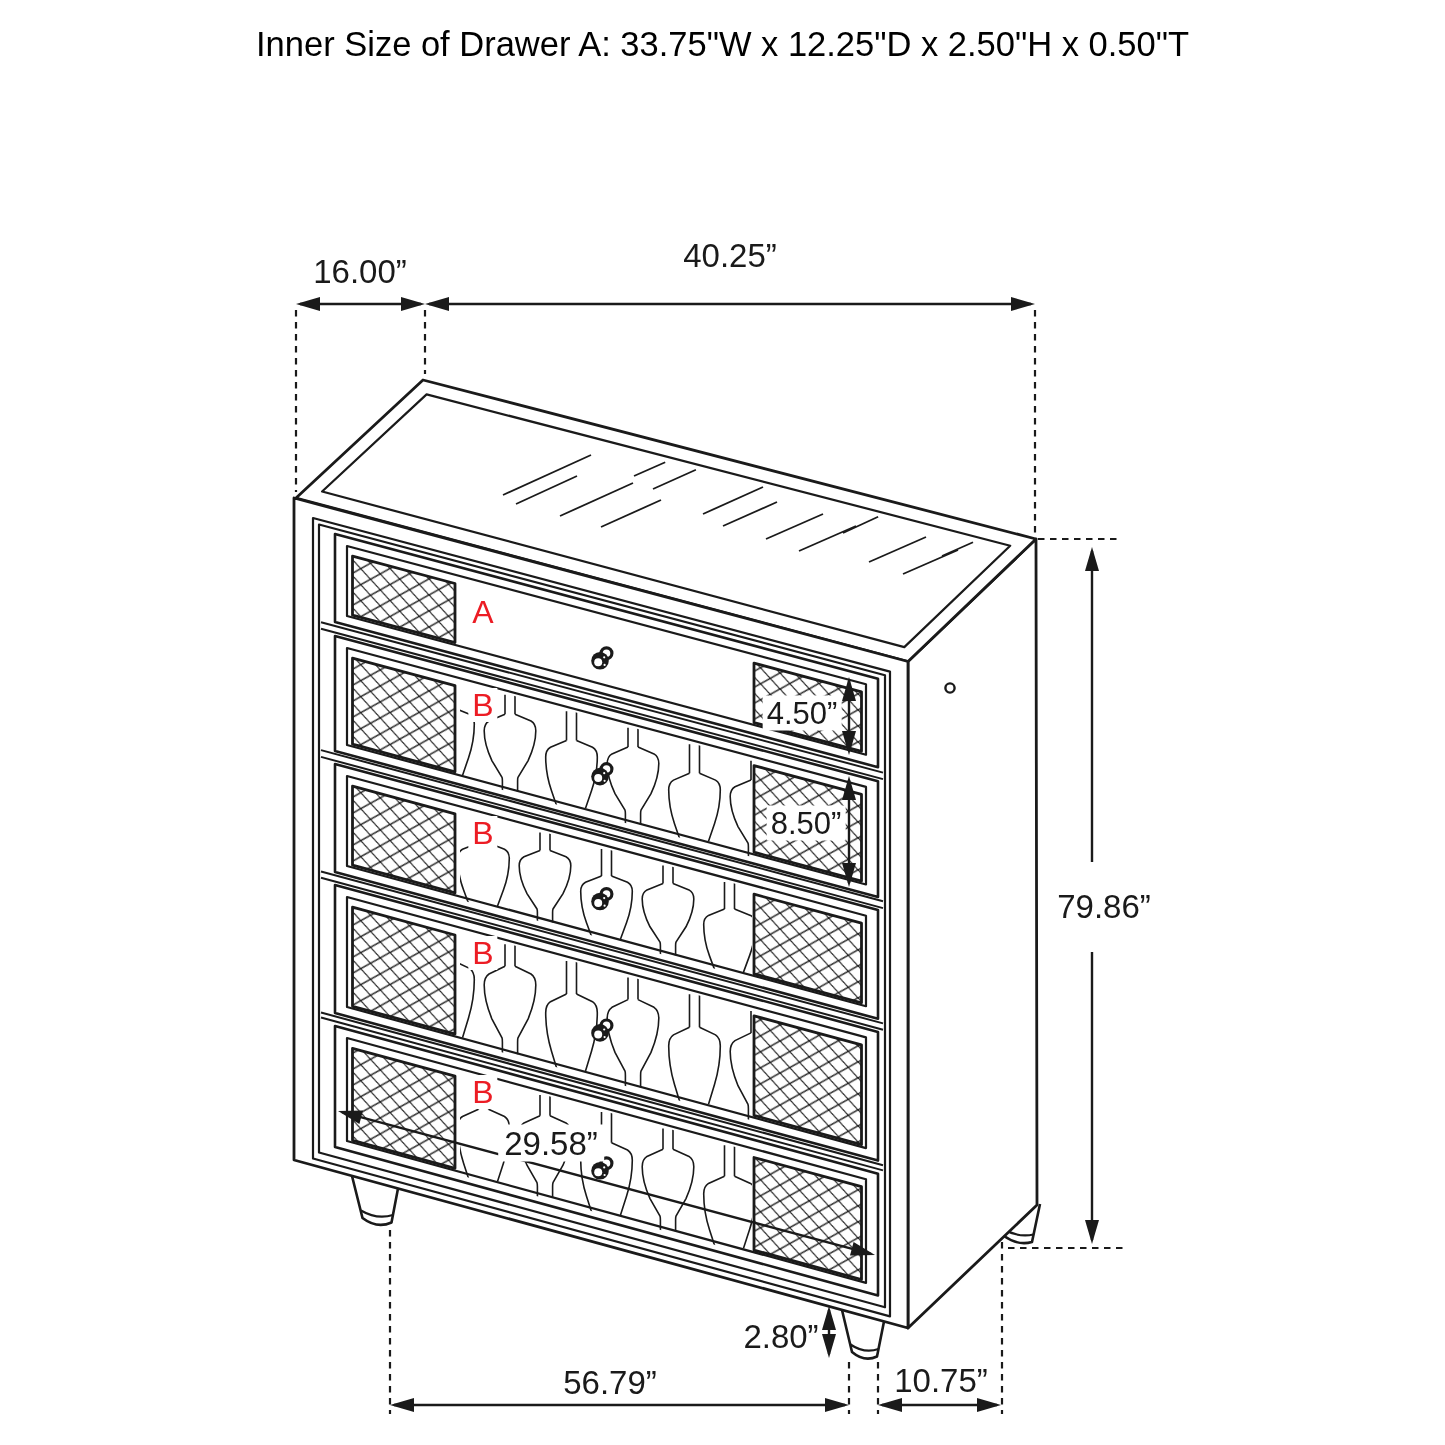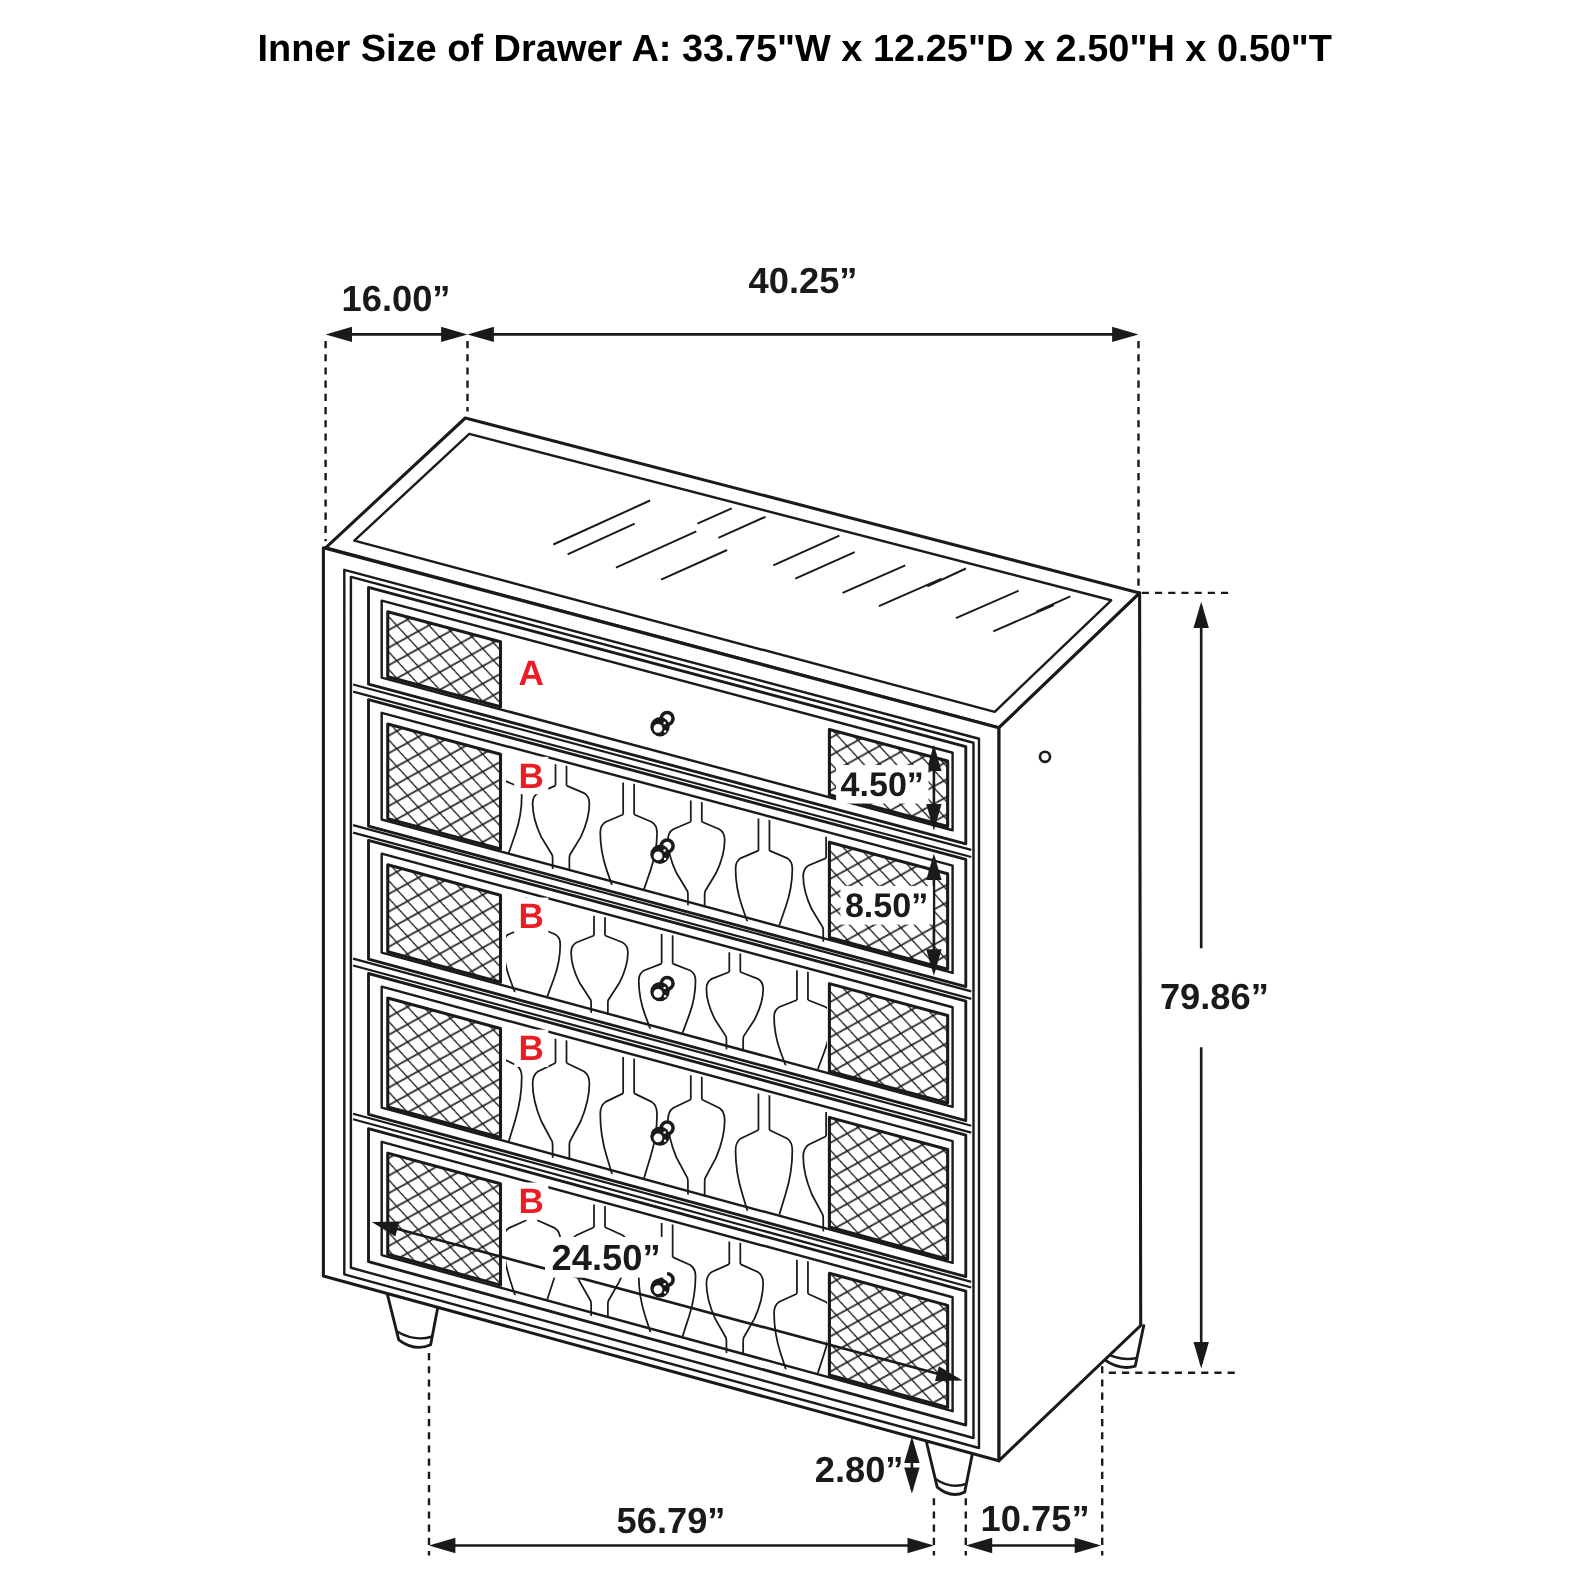--- a/index.html
+++ b/index.html
@@ -1,22 +1,22 @@
 <!DOCTYPE html>
 <html><head>
 <meta charset="utf-8">
 <style>
   html,body { margin:0; padding:0; background:#ffffff; }
   .stage { position:relative; width:1445px; height:1445px; background:#ffffff; overflow:hidden;
             font-family:"Liberation Sans", sans-serif; }
   .stage svg { position:absolute; left:0; top:0; }
   .hdr { position:absolute; left:50%; transform:translateX(-50%); white-space:nowrap;
-          font-weight:bold; font-size:34.5px; color:#000; letter-spacing:0px; }
+          font-weight:normal; font-size:34.5px; color:#000; letter-spacing:0px; }
   .lbl { position:absolute; transform:translate(-50%,-50%); white-space:nowrap;
-          font-weight:bold; color:#1a1a1a; }
+          font-weight:normal; color:#1a1a1a; }
   .dim { font-size:33px; line-height:1.0; }
   .boxed { background:#ffffff; padding:2px 6px; }
   .small { font-size:31px; padding:2px 4px;text-align:center; }
   .letter { font-size:32px; color:#ec1c24; background:#ffffff; padding:1px 4px; line-height:1.0; }
 </style>
 </head>
 <body>
 
 <div class="stage">
 <svg width="1445" height="1445" viewBox="0 0 1445 1445">
@@ -387,21 +387,21 @@
         <polygon points="878.0,1405.0 902.0,1398.0 902.0,1412.0" fill="#1a1a1a" stroke="none"></polygon>
         <polygon points="1001.0,1405.0 977.0,1412.0 977.0,1398.0" fill="#1a1a1a" stroke="none"></polygon>
       </g>
 </svg>
 <div class="hdr" style="top:25px">Inner Size of Drawer A: 33.75"W x 12.25"D x 2.50"H x 0.50"T</div>
 <div class="lbl dim" style="left:360px;top:271px">16.00”</div>
 <div class="lbl dim" style="left:730px;top:255px">40.25”</div>
 <div class="lbl dim" style="left:1104px;top:906px">79.86”</div>
 <div class="lbl dim boxed small" style="left:802px;top:713px">4.50”</div>
 <div class="lbl dim boxed small" style="left:806px;top:823px">8.50”</div>
-<div class="lbl dim boxed" style="left:551px;top:1143px">24.50”</div>
+<div class="lbl dim boxed" style="left:551px;top:1143px">29.58”</div>
 <div class="lbl dim" style="left:781px;top:1336px">2.80”</div>
 <div class="lbl dim" style="left:610px;top:1382px">56.79”</div>
 <div class="lbl dim" style="left:941px;top:1380px">10.75”</div>
 <div class="lbl letter" style="left:483px;top:612px">A</div>
 <div class="lbl letter" style="left:483px;top:705px">B</div>
 <div class="lbl letter" style="left:483px;top:833px">B</div>
 <div class="lbl letter" style="left:483px;top:953px">B</div>
 <div class="lbl letter" style="left:483px;top:1092px">B</div>
 </div>
 

